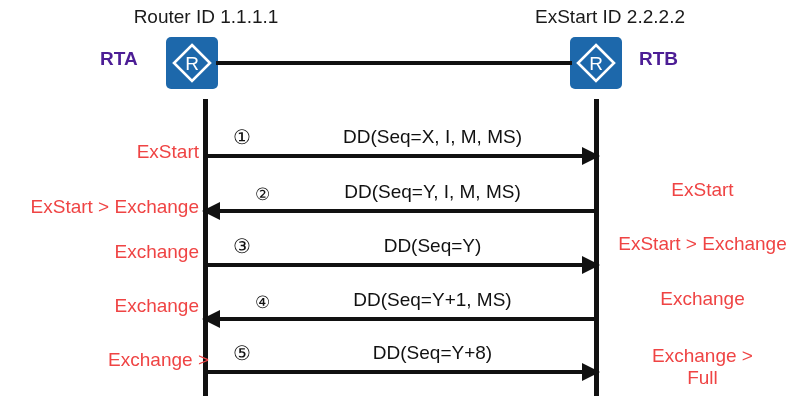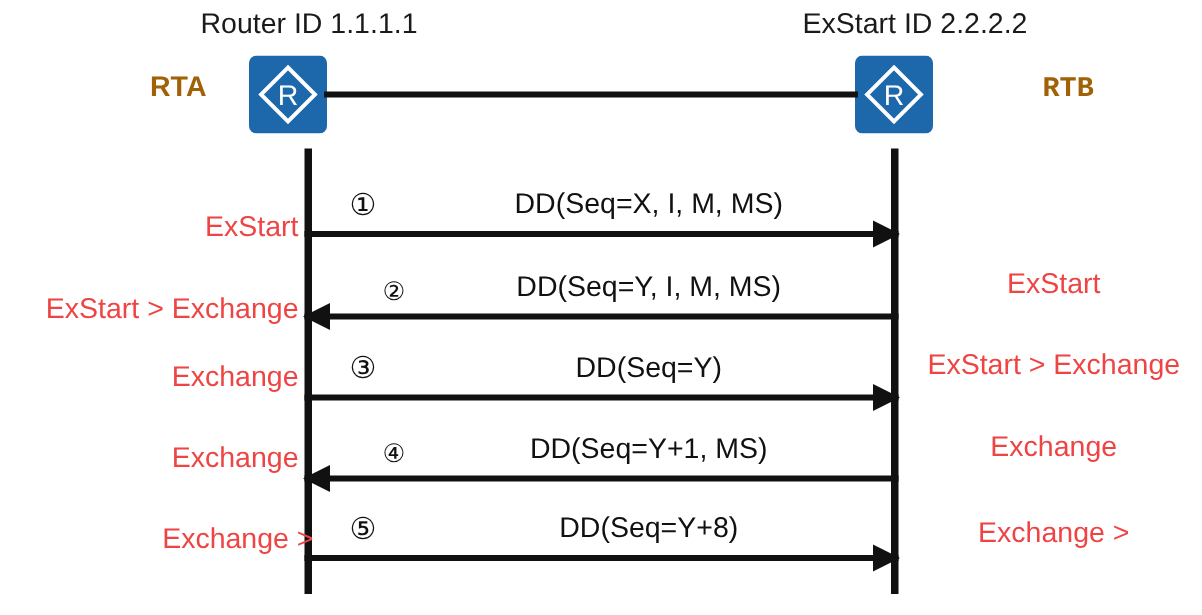--- a/index.html
+++ b/index.html
@@ -27,26 +27,26 @@
     white-space: nowrap;
     text-align: center;
   }
   #router-id-left  { left: 106px; top: 6px;  width: 200px; }
   #router-id-right { left: 500px; top: 6px;  width: 220px; }
 
   .router-name {
     position: absolute;
     font-size: 19px;
     font-weight: bold;
-    color: #a16207;
+    color: #4c1d95;
     white-space: nowrap;
     top: 48px;
   }
   #router-name-left  { left: 100px; }
-  #router-name-right { left: 695px; font-family: Liberation Mono, monospace; }
+  #router-name-right { left: 639px; }
 
   .router-icon {
     position: absolute;
     width: 52px;
     height: 52px;
     border-radius: 5px;
     top: 37px;
   }
   #router-icon-left  { left: 166px; }
   #router-icon-right { left: 570px; }
@@ -216,15 +216,16 @@
   <div class="state state-left" style="top:295px;">Exchange</div>
   <div class="state state-left" style="top:349px; text-align:center; right:592px;">
     <div>Exchange &gt;</div>
   </div>
 
   <div class="state state-right" style="top:179px;">ExStart</div>
   <div class="state state-right" style="top:233px;">ExStart &gt; Exchange</div>
   <div class="state state-right" style="top:288px;">Exchange</div>
   <div class="state state-right" style="top:345px;">
     <div>Exchange &gt;</div>
+    <div>Full</div>
   </div>
 
 </div>
 
 </body></html>

